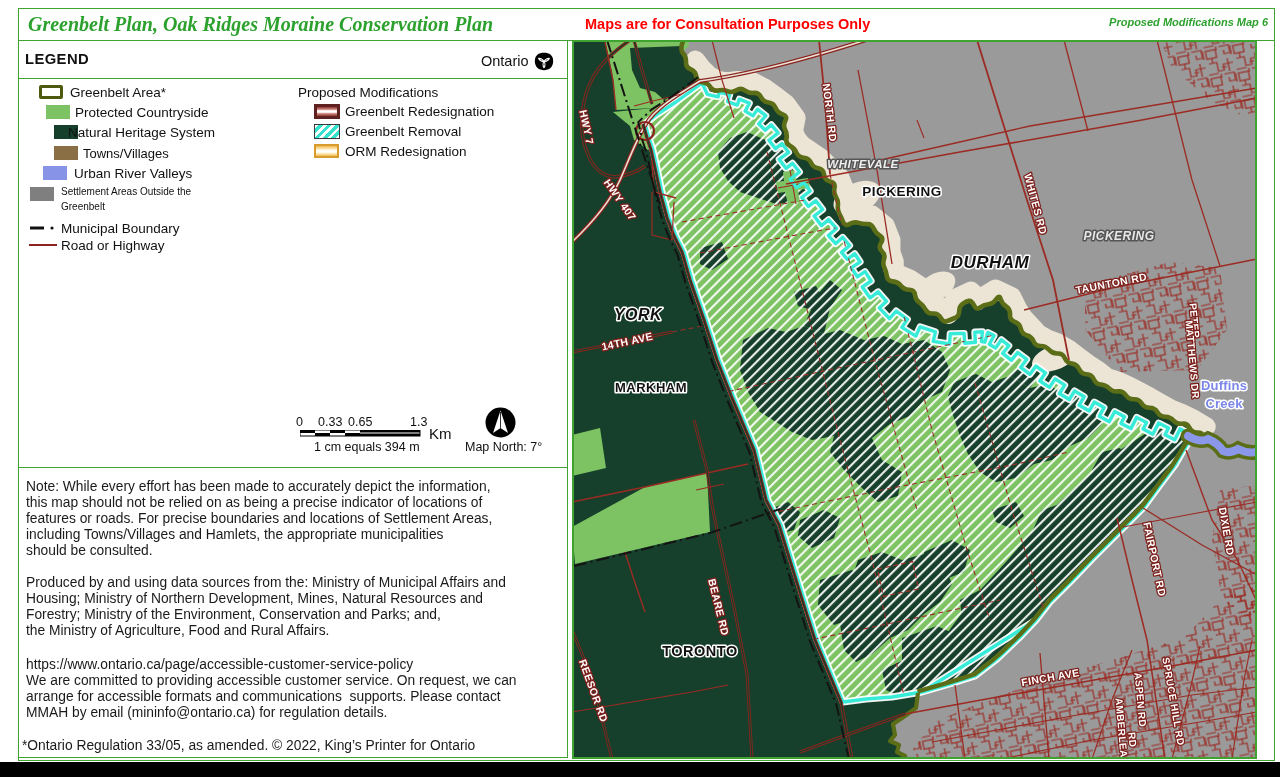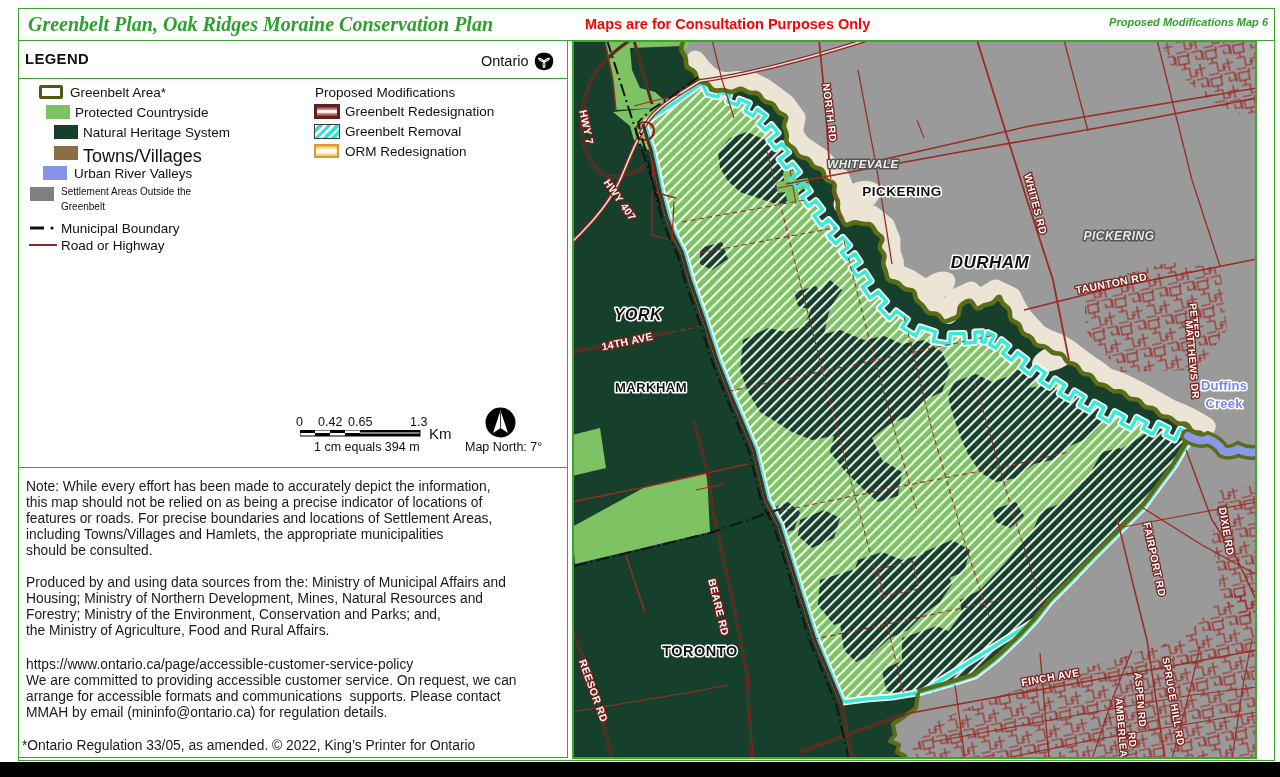--- a/index.html
+++ b/index.html
@@ -37,53 +37,53 @@
 
 <div class="abs" style="left:18px;top:79px;width:550px;height:388px;border-right:1px solid #3fa32f;box-sizing:border-box;"></div>
 
 <div class="abs" style="left:39px;top:85px;width:18px;height:8px;border:3.5px solid #4f5a10;border-radius:2px;background:#fff;"></div>
 <div class="abs" style="left:70px;top:85px;font-size:13.5px;color:#111;">Greenbelt Area*</div>
 
 <div class="abs" style="left:46px;top:105px;width:24px;height:14px;background:#7ec363;"></div>
 <div class="abs" style="left:75px;top:105px;font-size:13.5px;color:#111;">Protected Countryside</div>
 
 <div class="abs" style="left:54px;top:125px;width:24px;height:14px;background:#16402b;"></div>
-<div class="abs" style="left:83px;top:125px;font-size:13.5px;color:#111;text-align:center;">Natural Heritage System</div>
+<div class="abs" style="left:68px;top:125px;font-size:13.5px;color:#111;text-align:center;">Natural Heritage System</div>
 
 <div class="abs" style="left:54px;top:146px;width:24px;height:14px;background:#8a6e44;"></div>
-<div class="abs" style="left:83px;top:146px;font-size:18px;color:#111;">Towns/Villages</div>
+<div class="abs" style="left:83px;top:146px;font-size:13px;color:#111;">Towns/Villages</div>
 
 <div class="abs" style="left:43px;top:166px;width:24px;height:14px;background:#8793e6;"></div>
 <div class="abs" style="left:74px;top:166px;font-size:13.5px;color:#111;">Urban River Valleys</div>
 
 <div class="abs" style="left:30px;top:187px;width:24px;height:14px;background:#7f7f7f;"></div>
 <div class="abs" style="left:61px;top:184px;font-size:10px;color:#111;line-height:15px;">Settlement Areas Outside the<br>Greenbelt</div>
 
 <svg class="abs" style="left:29px;top:224px;" width="28" height="8" viewBox="0 0 28 8">
     <line x1="1" y1="4" x2="15" y2="4" stroke="#111" stroke-width="3"></line>
     <circle cx="23" cy="4" r="1.6" fill="#111"></circle>
   </svg>
 <div class="abs" style="left:61px;top:221px;font-size:13.5px;color:#111;">Municipal Boundary</div>
 
 <div class="abs" style="left:29px;top:244px;width:28px;height:2px;background:#8b241e;"></div>
 <div class="abs" style="left:61px;top:238px;font-size:13.5px;color:#111;text-align:right;">Road or Highway</div>
 
-<div class="abs" style="left:315px;top:85px;font-size:13.5px;color:#111;">Proposed Modifications</div>
+<div class="abs" style="left:298px;top:85px;font-size:13.5px;color:#111;">Proposed Modifications</div>
 
 <div class="abs" style="left:314px;top:104px;width:20px;height:9px;border:3px solid #5e2120;background:linear-gradient(to bottom,#8f3a32 0%,#c97f76 25%,#ffffff 42%,#ffffff 58%,#c97f76 75%,#8f3a32 100%);"></div>
 <div class="abs" style="left:345px;top:104px;font-size:13.5px;color:#111;">Greenbelt Redesignation</div>
 
 <div class="abs" style="left:314px;top:124px;width:24px;height:13px;border:1.5px solid #3a3a3a;background:repeating-linear-gradient(135deg,#ffffff 0 2.5px,#35e2cd 2.5px 6px);"></div>
 <div class="abs" style="left:345px;top:124px;font-size:13.5px;color:#111;">Greenbelt Removal</div>
 
 <div class="abs" style="left:314px;top:144px;width:21px;height:10px;border:2.5px solid #d89b2d;background:linear-gradient(to bottom,#f2b94a 0%,#fdf0cd 35%,#ffffff 48%,#ffffff 58%,#fdf0cd 72%,#f2b94a 100%);"></div>
 <div class="abs" style="left:345px;top:144px;font-size:13.5px;color:#111;">ORM Redesignation</div>
 
 <div class="abs" style="left:296px;top:415px;font-size:12.5px;color:#111;">0</div>
-<div class="abs" style="left:318px;top:415px;font-size:12.5px;color:#111;">0.42</div>
+<div class="abs" style="left:318px;top:415px;font-size:12.5px;color:#111;">0.33</div>
 <div class="abs" style="left:348px;top:415px;font-size:12.5px;color:#111;">0.65</div>
 <div class="abs" style="left:410px;top:415px;font-size:12.5px;color:#111;">1.3</div>
 
 <svg class="abs" style="left:300px;top:430px;" width="121" height="7" viewBox="0 0 121 7">
 <rect x="0" y="0" width="120" height="6" fill="#fff" stroke="#000" stroke-width="1"></rect>
 <rect x="0" y="0" width="15" height="3" fill="#000"></rect>
     <rect x="15" y="3" width="15" height="3" fill="#000"></rect>
 <rect x="30" y="0" width="15" height="3" fill="#000"></rect>
     <rect x="45" y="3" width="15" height="3" fill="#000"></rect>
 <rect x="60" y="0" width="60" height="2.5" fill="#000"></rect>

